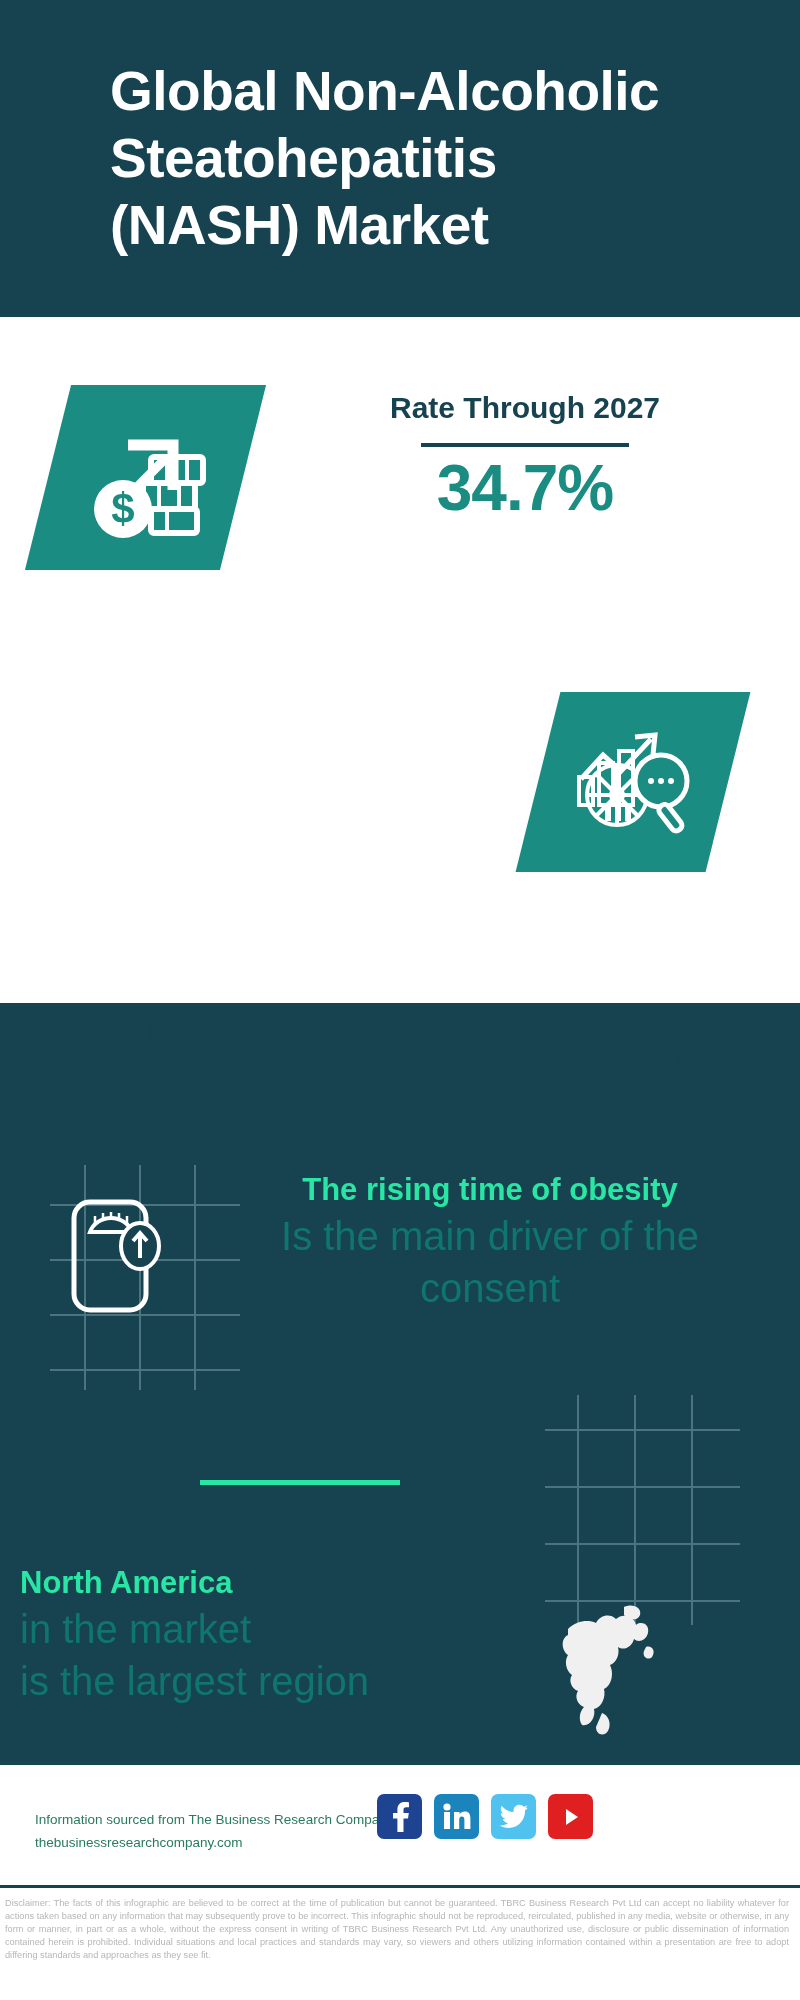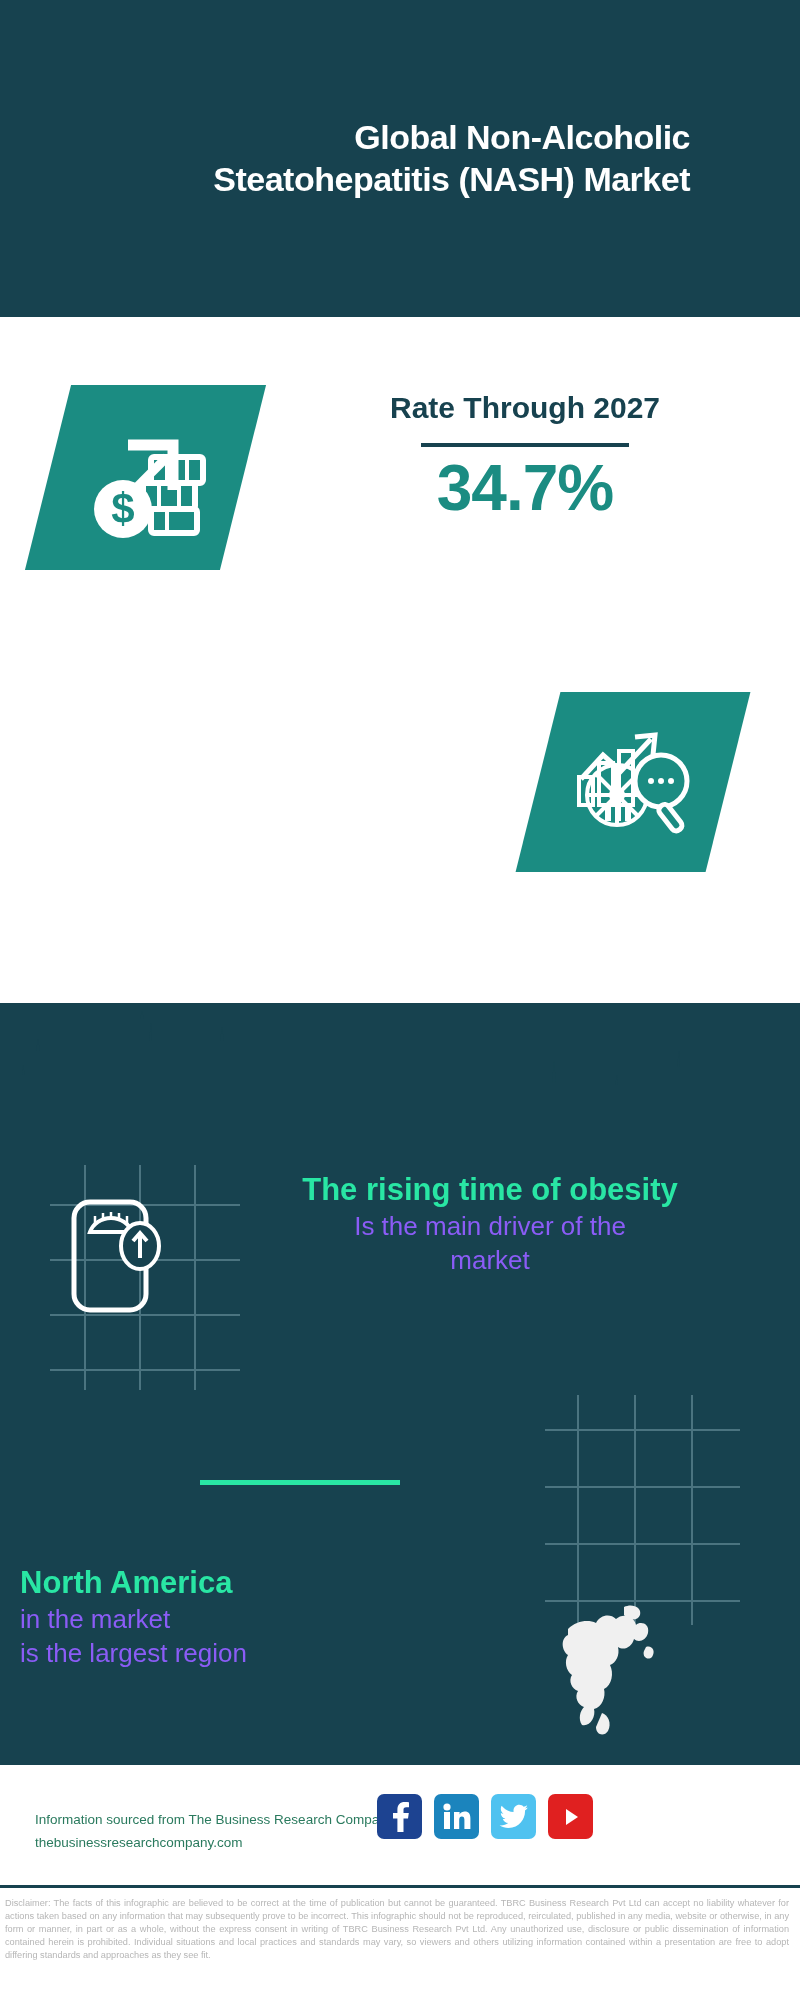--- a/index.html
+++ b/index.html
@@ -11,24 +11,24 @@
   }
 
   
   .header {
     position:absolute; left:0; top:0; width:800px; height:317px;
     background:#17424f;
     display:flex; align-items:center; justify-content:center;
   }
   .header-title {
     color:#ffffff;
-    font-size:34px;
+    font-size:55px;
     font-weight:bold;
     line-height:1.22;
-    text-align:right;
+    text-align:left;
     letter-spacing:-0.5px;
     padding:0 40px;
     max-width:660px;
   }
 
   
   .stat1 {
     position:absolute; left:0; top:317px; width:800px; height:335px;
   }
   .para {
@@ -80,21 +80,21 @@
   .grid1 { left:50px; top:1165px; }
   .grid2 { left:545px; top:1395px; }
 
   
   .obesity {
     position:absolute; left:0; top:1170px; width:800px;
   }
   .obesity-icon { position:absolute; left:62px; top:18px; }
   .obesity-text { position:absolute; left:200px; top:0px; width:580px; text-align:center; }
   .hl-green { color:#29e6a4; font-size:31px; font-weight:bold; line-height:1.3; }
-  .body-white { color:#8b5cf6; font-size:26px; font-weight:normal; line-height:1.3; }
+  .body-white { color:#0f766e; font-size:40px; font-weight:normal; line-height:1.3; }
 
   .rule-green {
     position:absolute; left:200px; top:1480px;
     width:200px; height:5px; background:#29e6a4;
   }
 
   
   .region { position:absolute; left:0; top:1563px; width:800px; }
   .region-text { position:absolute; left:20px; top:0; width:400px; text-align:left; }
   .region-map { position:absolute; left:540px; top:30px; }
@@ -248,21 +248,21 @@
         <line x1="65" y1="36" x2="65" y2="28"></line>
       </g>
       <ellipse cx="78" cy="58" rx="19" ry="23" fill="#17424f" stroke="#ffffff" stroke-width="4"></ellipse>
       <line x1="78" y1="70" x2="78" y2="46" stroke="#ffffff" stroke-width="4"></line>
       <path d="M71 53 L78 45 L85 53" fill="none" stroke="#ffffff" stroke-width="4"></path>
     </svg>
   </span>
   <div class="obesity-text">
     <div class="hl-green">The rising time of obesity</div>
     <div class="body-white">Is the main driver of the</div>
-    <div class="body-white">market</div>
+    <div class="body-white">consent</div>
   </div>
 </div>
 
 <div class="rule-green"></div>
 
 <div class="region">
   <div class="region-text">
     <div class="hl-green">North America</div>
     <div class="body-white">in the market</div>
     <div class="body-white">is the largest region</div>

